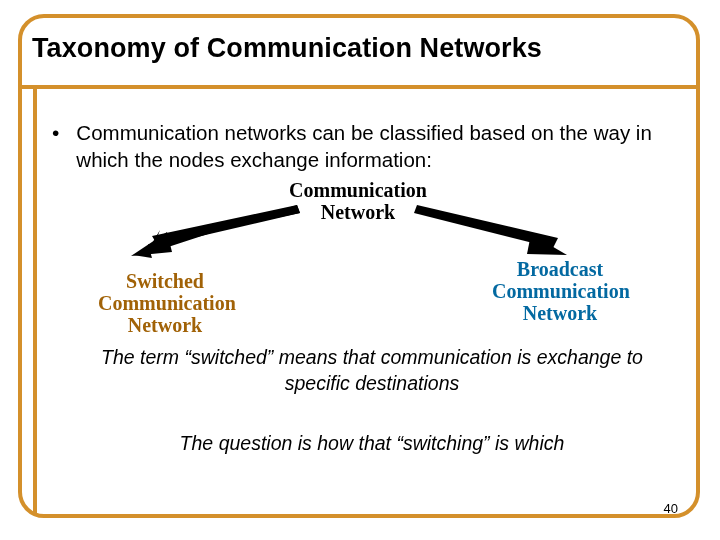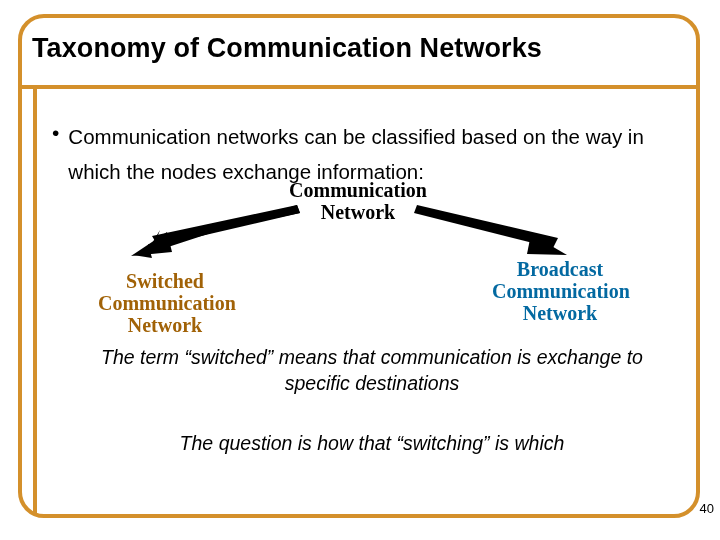--- a/index.html
+++ b/index.html
@@ -68,22 +68,23 @@
     align-items: flex-start;
   }
   .bullet-dot {
     font-size: 21px;
     line-height: 27px;
     color: #000;
     margin-right: 9px;
   }
   .bullet-text {
     font-size: 20.5px;
-    line-height: 35px;
+    line-height: 27px;
     color: #000000;
+    margin-left: 8px;
   }
 
   
   .diagram {
     position: absolute;
     left: 0;
     top: 0;
     width: 720px;
     height: 540px;
     pointer-events: none;
@@ -131,21 +132,21 @@
   }
   .callout-2 {
     left: 72px;
     top: 430px;
     width: 600px;
   }
 
   
   .page-number {
     position: absolute;
-    left: 688px;
+    left: 652px;
     top: 501px;
     width: 26px;
     text-align: right;
     font-size: 13px;
     color: #000000;
   }
 </style>
 </head>
 <body>
 

